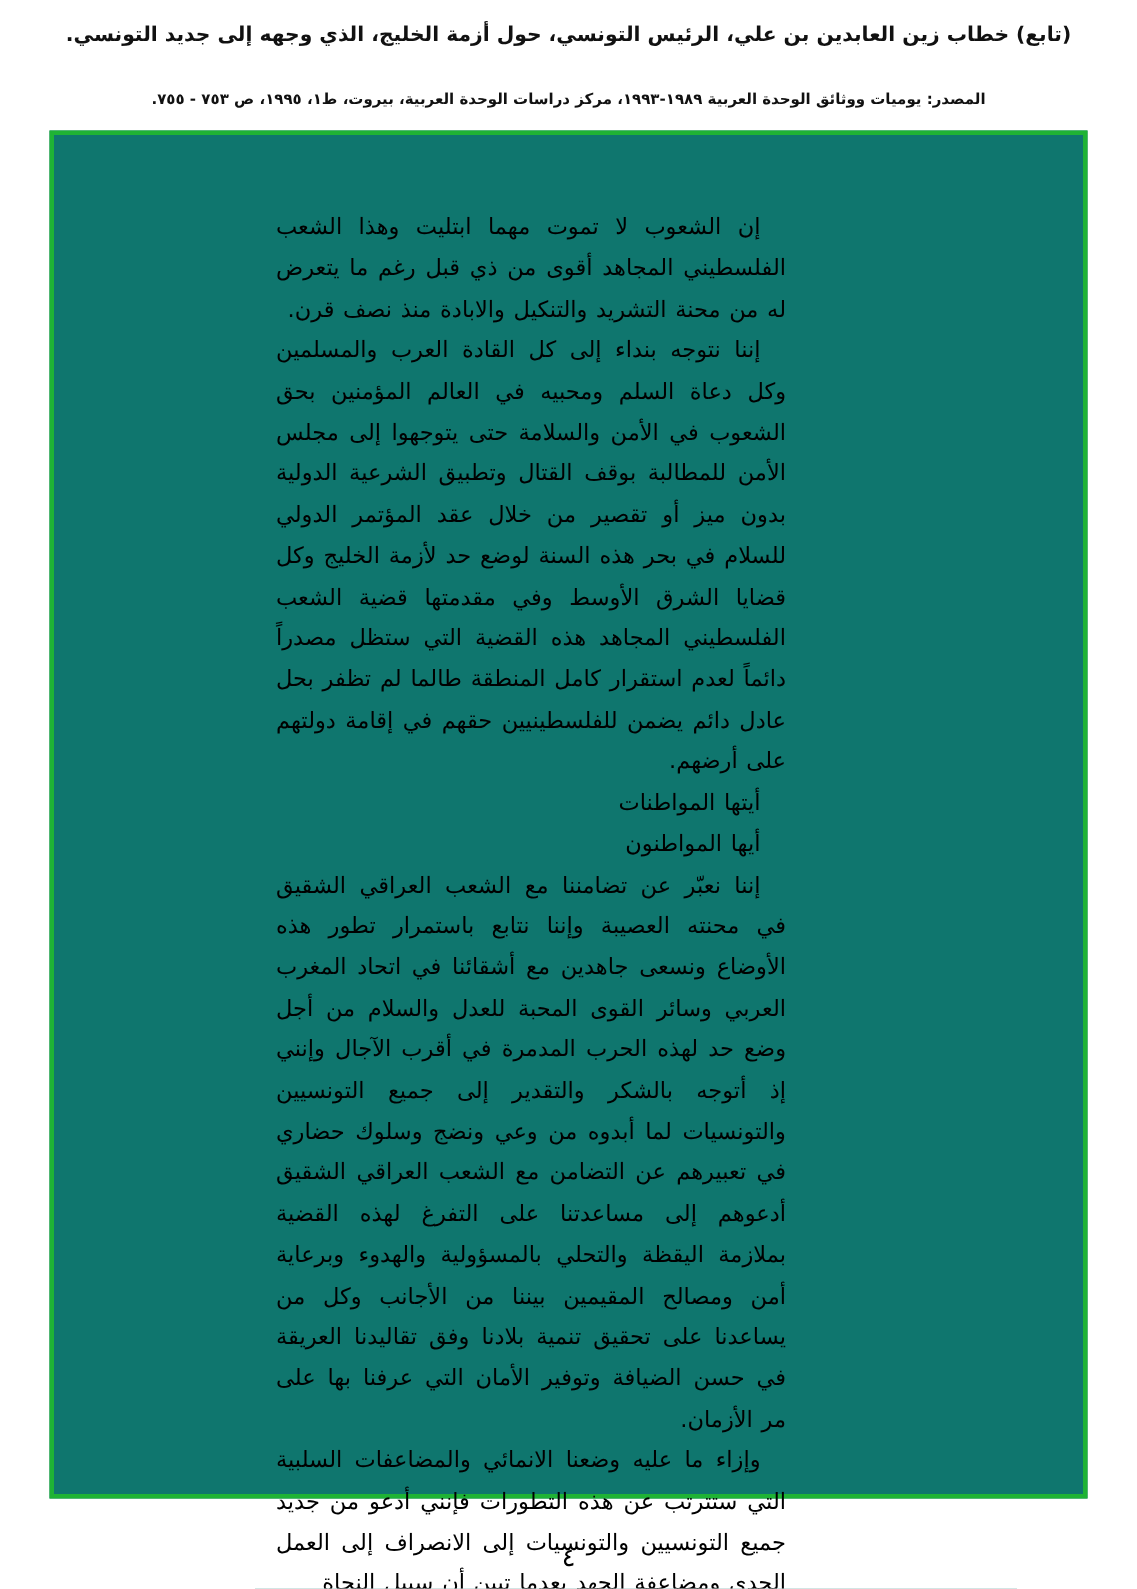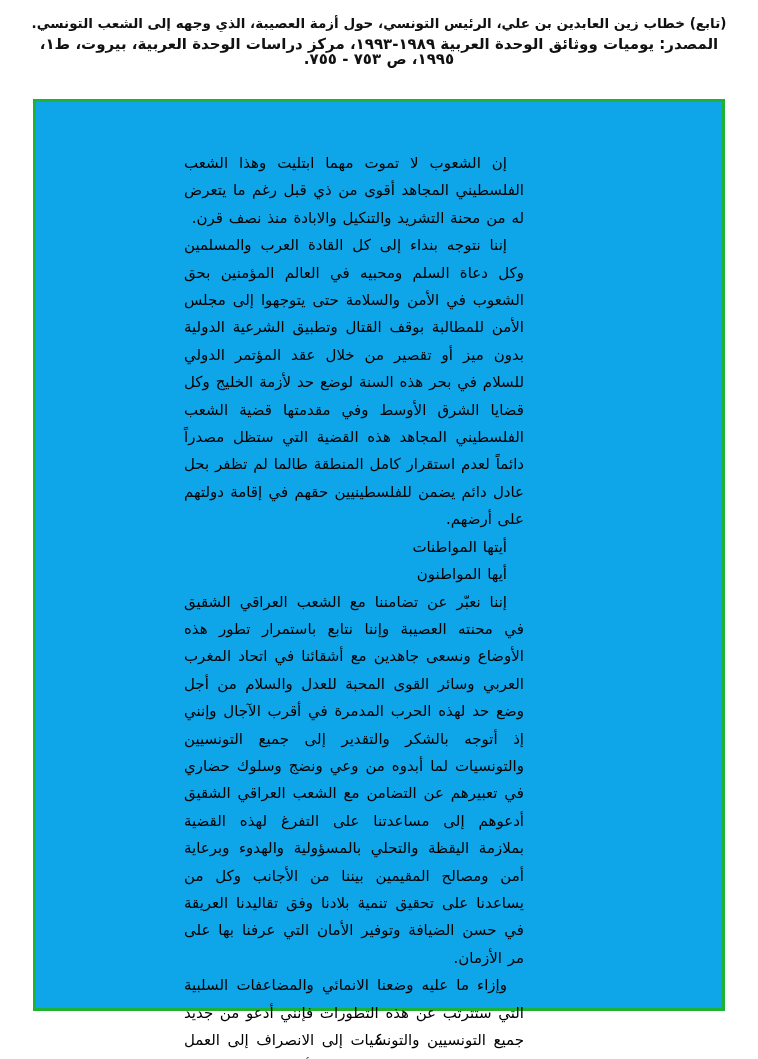--- a/index.html
+++ b/index.html
@@ -28,33 +28,33 @@
     color: #111111;
   }
   .doc-title {
     font-weight: bold;
     font-size: 13.5px;
     line-height: 20px;
     padding: 0 30px;
   }
   .doc-source {
     font-weight: bold;
-    font-size: 15px;
+    font-size: 10px;
     line-height: 15px;
-    margin-top: 4px;
+    margin-top: 26px;
     padding: 0 20px;
   }
   .content-box {
     position: absolute;
     left: 33px;
-    top: 99px;
+    top: 87px;
     width: 692px;
     height: 912px;
     border: 3px solid #1fb335;
-    background: #0ea5e9;
+    background: #0f766e;
   }
   .text-column {
     margin: 48px 198px 0 148px;
     direction: rtl;
   }
   .para {
     margin: 0;
     font-size: 15px;
     line-height: 27.4px;
     color: #000000;
@@ -71,21 +71,21 @@
     font-size: 17px;
     color: #000000;
   }
 </style>
 </head>
 <body>
 
 <div class="page">
 
   <header class="doc-header">
-    <div class="doc-title">(تابع) خطاب زين العابدين بن علي، الرئيس التونسي، حول أزمة العصيبة، الذي وجهه إلى الشعب التونسي.</div>
+    <div class="doc-title">(تابع) خطاب زين العابدين بن علي، الرئيس التونسي، حول أزمة الخليج، الذي وجهه إلى جديد التونسي.</div>
     <div class="doc-source">المصدر: يوميات ووثائق الوحدة العربية ١٩٨٩-١٩٩٣، مركز دراسات الوحدة العربية، بيروت، ط١، ١٩٩٥، ص ٧٥٣ - ٧٥٥.</div>
   </header>
 
   <div class="content-box" style="border-color: rgb(31, 179, 53);">
     <div class="text-column">
       <p class="para">إن الشعوب لا تموت مهما ابتليت وهذا الشعب الفلسطيني المجاهد أقوى من ذي قبل رغم ما يتعرض له من محنة التشريد والتنكيل والابادة منذ نصف قرن.</p>
       <p class="para">إننا نتوجه بنداء إلى كل القادة العرب والمسلمين وكل دعاة السلم ومحبيه في العالم المؤمنين بحق الشعوب في الأمن والسلامة حتى يتوجهوا إلى مجلس الأمن للمطالبة بوقف القتال وتطبيق الشرعية الدولية بدون ميز أو تقصير من خلال عقد المؤتمر الدولي للسلام في بحر هذه السنة لوضع حد لأزمة الخليج وكل قضايا الشرق الأوسط وفي مقدمتها قضية الشعب الفلسطيني المجاهد هذه القضية التي ستظل مصدراً دائماً لعدم استقرار كامل المنطقة طالما لم تظفر بحل عادل دائم يضمن للفلسطينيين حقهم في إقامة دولتهم على أرضهم.</p>
       <p class="para">أيتها المواطنات</p>
       <p class="para">أيها المواطنون</p>
       <p class="para">إننا نعبّر عن تضامننا مع الشعب العراقي الشقيق في محنته العصيبة وإننا نتابع باستمرار تطور هذه الأوضاع ونسعى جاهدين مع أشقائنا في اتحاد المغرب العربي وسائر القوى المحبة للعدل والسلام من أجل وضع حد لهذه الحرب المدمرة في أقرب الآجال وإنني إذ أتوجه بالشكر والتقدير إلى جميع التونسيين والتونسيات لما أبدوه من وعي ونضج وسلوك حضاري في تعبيرهم عن التضامن مع الشعب العراقي الشقيق أدعوهم إلى مساعدتنا على التفرغ لهذه القضية بملازمة اليقظة والتحلي بالمسؤولية والهدوء وبرعاية أمن ومصالح المقيمين بيننا من الأجانب وكل من يساعدنا على تحقيق تنمية بلادنا وفق تقاليدنا العريقة في حسن الضيافة وتوفير الأمان التي عرفنا بها على مر الأزمان.</p>

